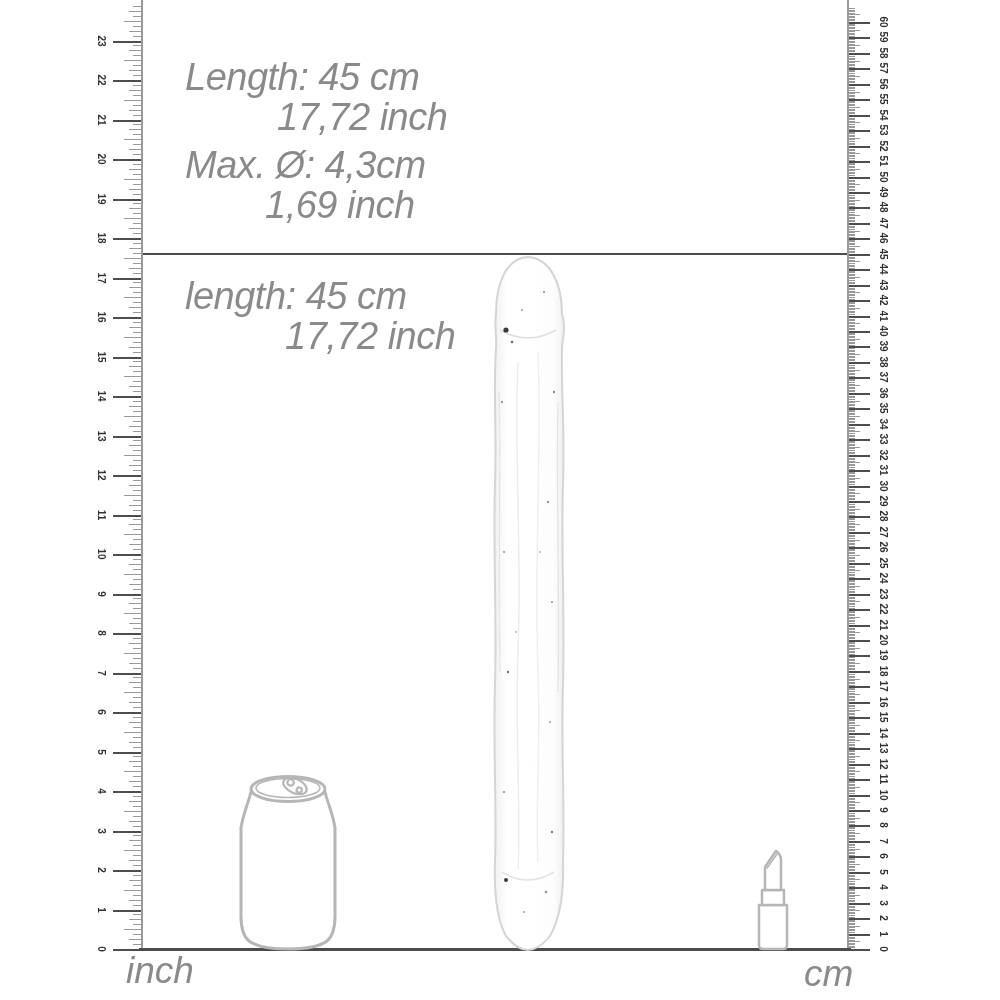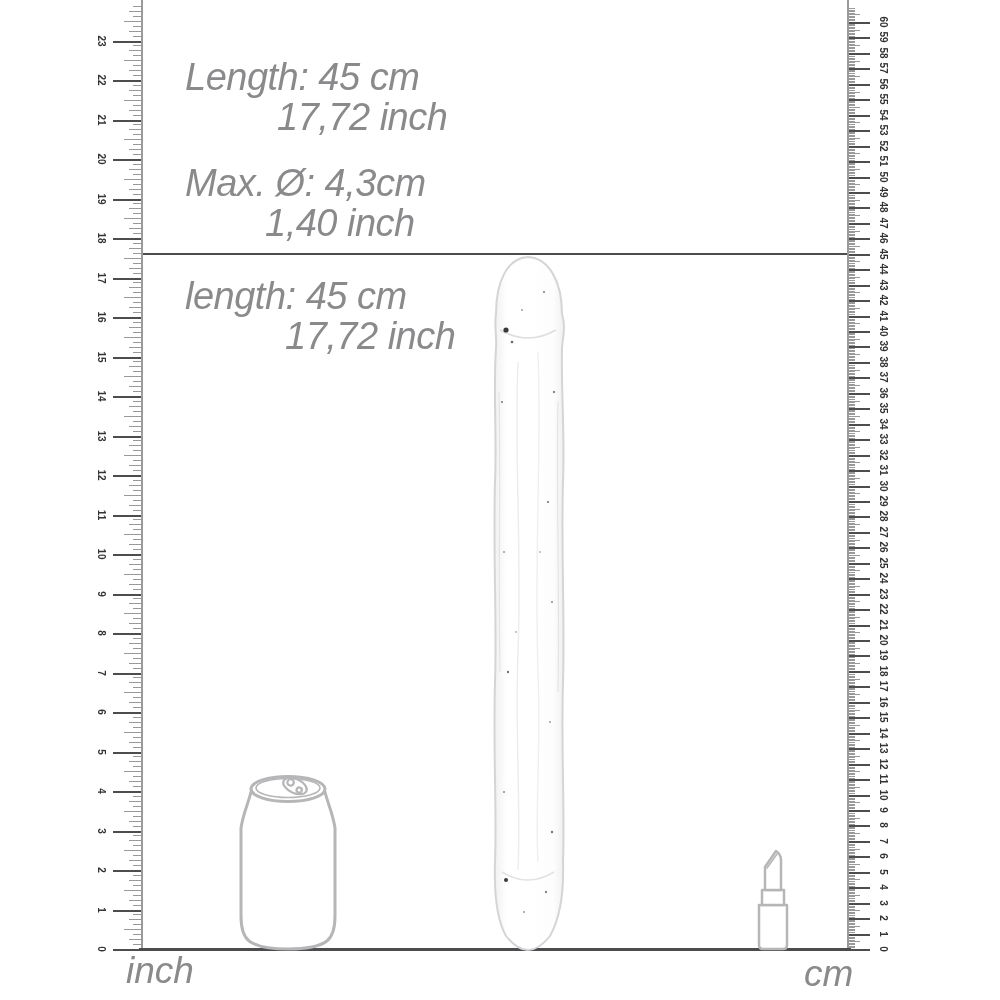--- a/index.html
+++ b/index.html
@@ -9,21 +9,21 @@
   }
   
   .spec{
     position:absolute;color:var(--spec-text,#8a8a8c);
     font-style:italic;font-size:38px;line-height:40px;letter-spacing:-.5px;
     white-space:nowrap;
   }
   .spec .ln{display:block;}
   .spec-length{left:185px;top:57px;}
   .spec-length .ln2{margin-left:92px;}
-  .spec-diameter{left:185px;top:163px;font-style:italic;}
+  .spec-diameter{left:185px;top:145px;font-style:italic;}
   .spec-diameter .ln2{margin-left:80px;}
   .spec-insertable{left:185px;top:276px;}
   .spec-insertable .ln3{margin-left:100px;}
   
   .topline{position:absolute;left:143px;top:253px;width:704px;height:2px;background:var(--line,#4c4c4e);}
   .baseline{position:absolute;left:139px;top:948px;width:712px;height:3px;background:var(--line,#4c4c4e);}
   
   .ruler{position:absolute;top:0;width:55px;height:1000px;}
   #ruler-inch{left:88px;}
   #ruler-cm{left:847px;}
@@ -954,21 +954,21 @@
   <div class="topline"></div>
 
   <div class="baseline"></div>
 
   <div class="spec spec-length">
     <span class="ln ln1">Length: 45 cm</span>
     <span class="ln ln2">17,72 inch</span>
   </div>
   <div class="spec spec-diameter">
     <span class="ln ln1">Max. Ø: 4,3cm</span>
-    <span class="ln ln2">1,40 inch</span>
+    <span class="ln ln2">1,69 inch</span>
   </div>
   <div class="spec spec-insertable">
     <span class="ln ln2">length: 45 cm</span>
     <span class="ln ln3">17,72 inch</span>
   </div>
 
   <svg id="product-svg" class="illus" width="82" height="702" viewBox="0 0 82 702">
     <defs>
       <linearGradient id="gradP" x1="0" y1="0" x2="1" y2="0">
         <stop offset="0" stop-color="#f0f0f2"></stop>

